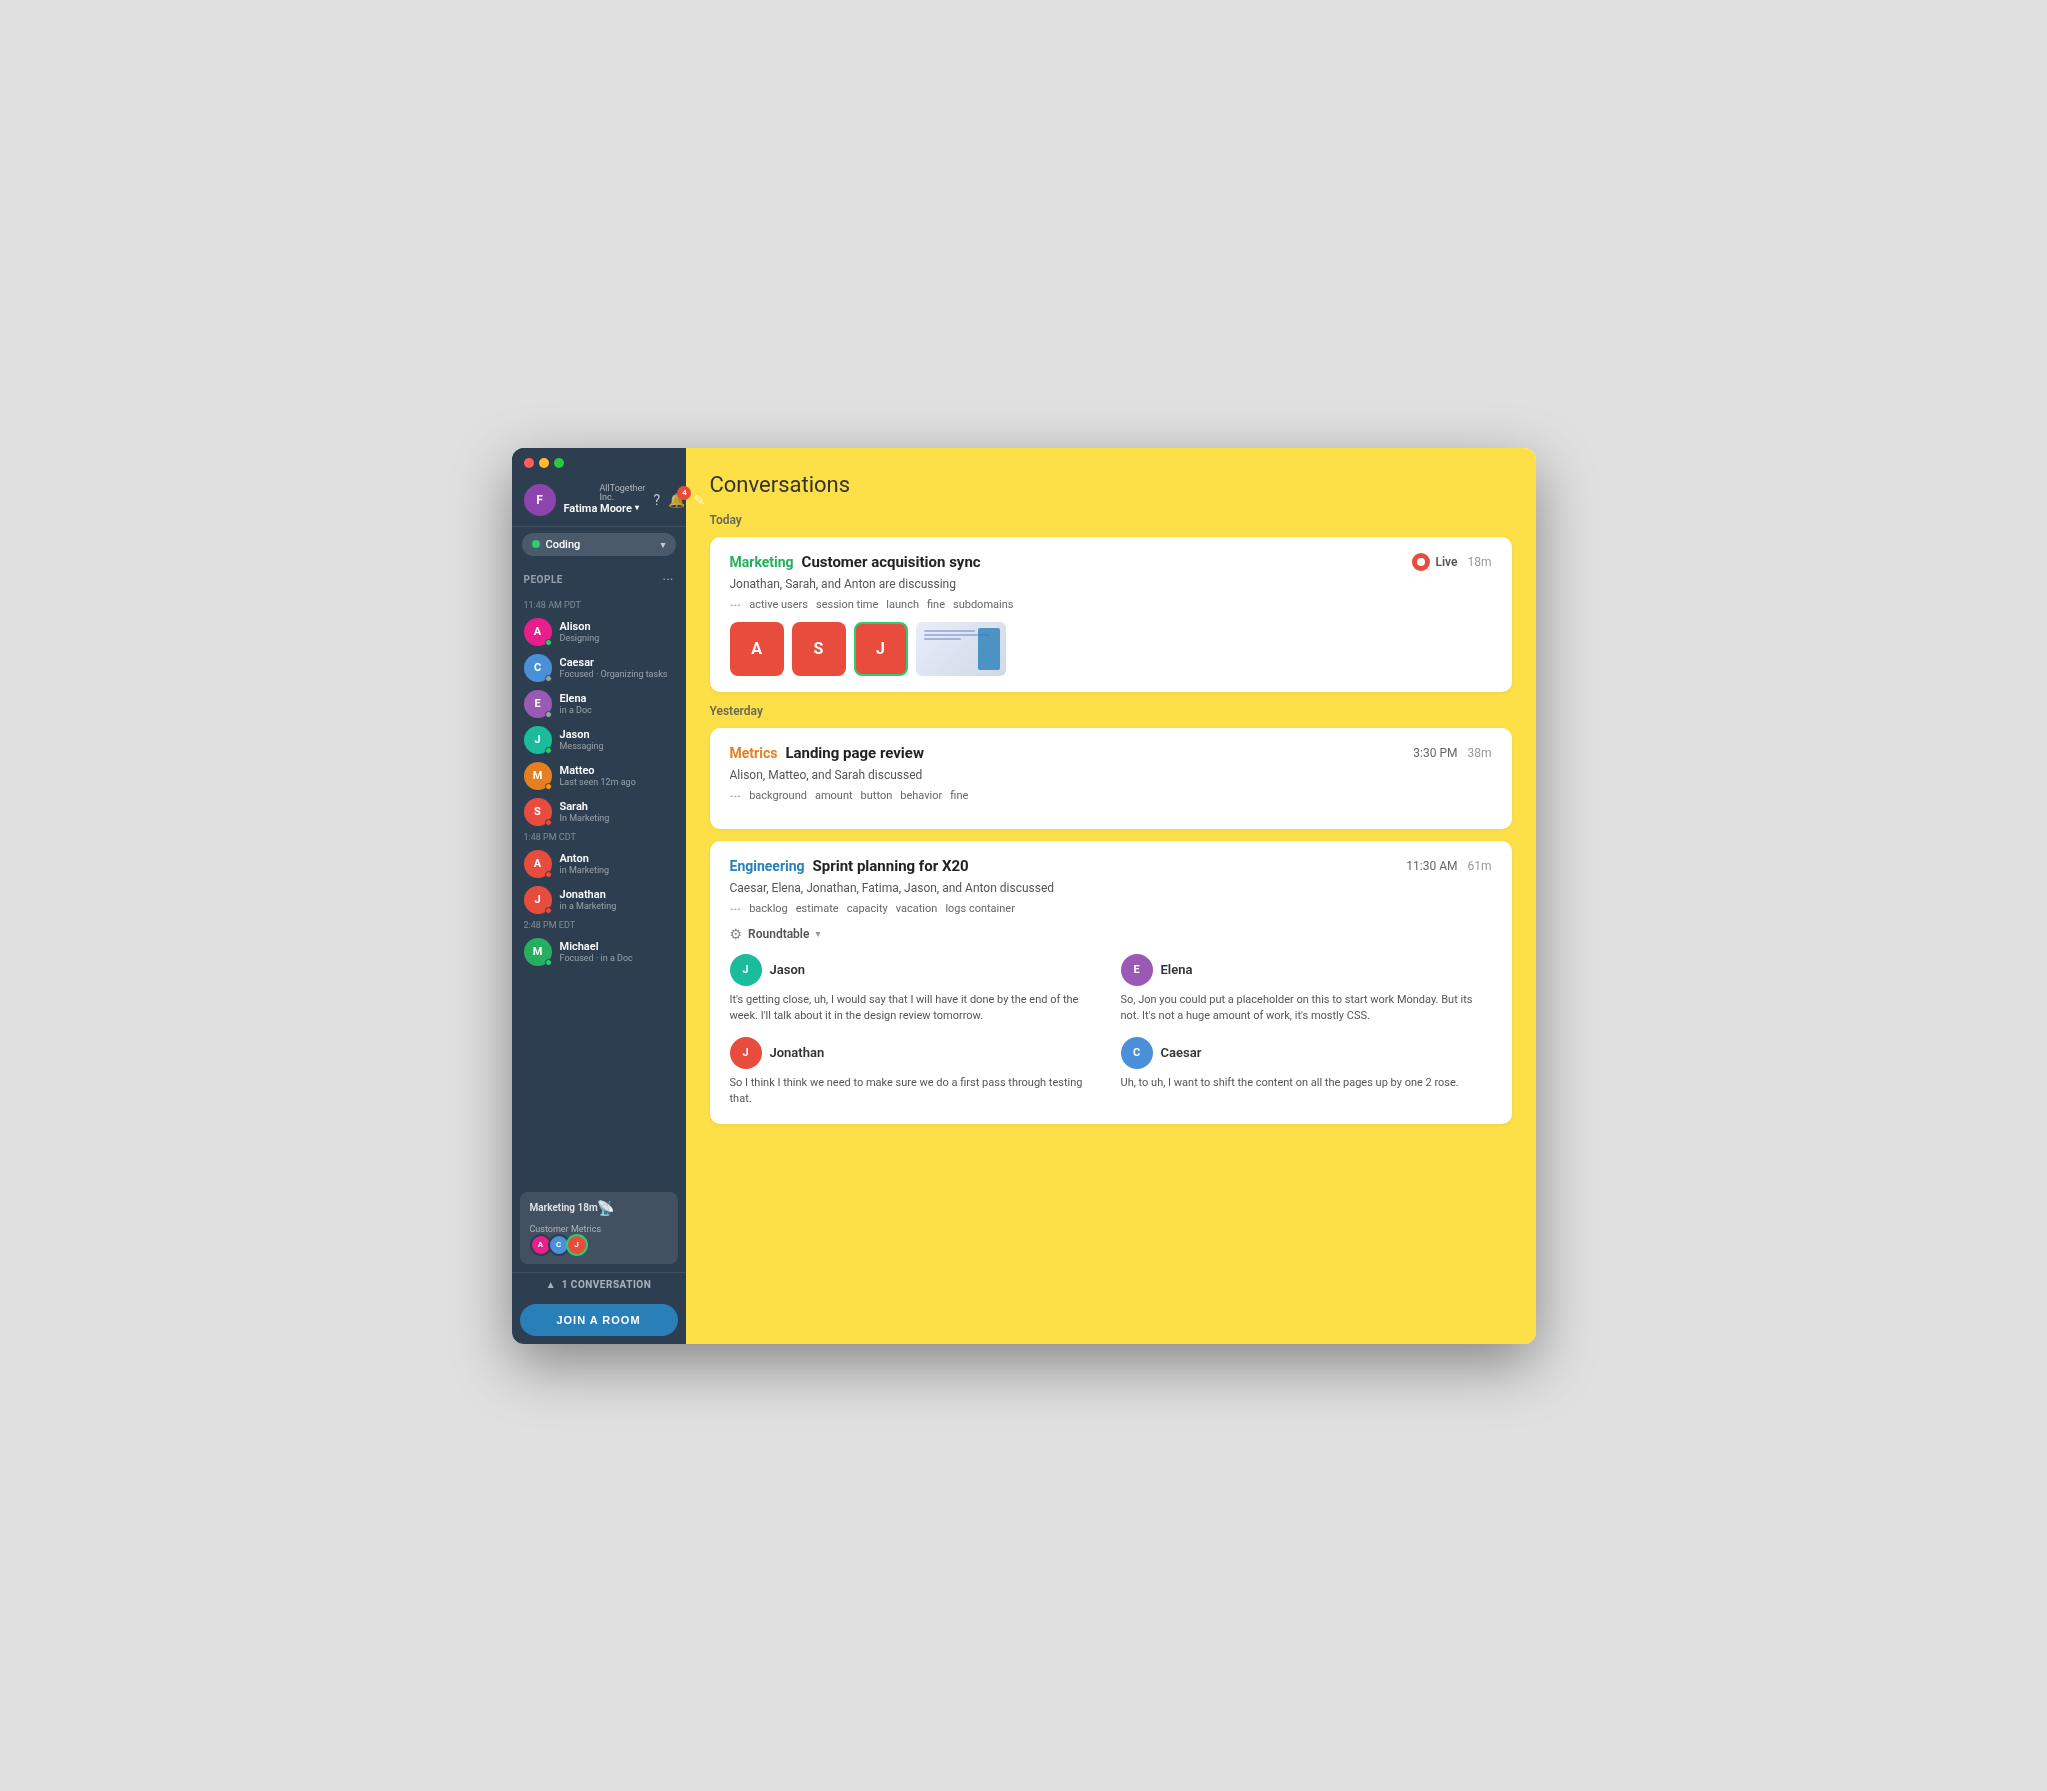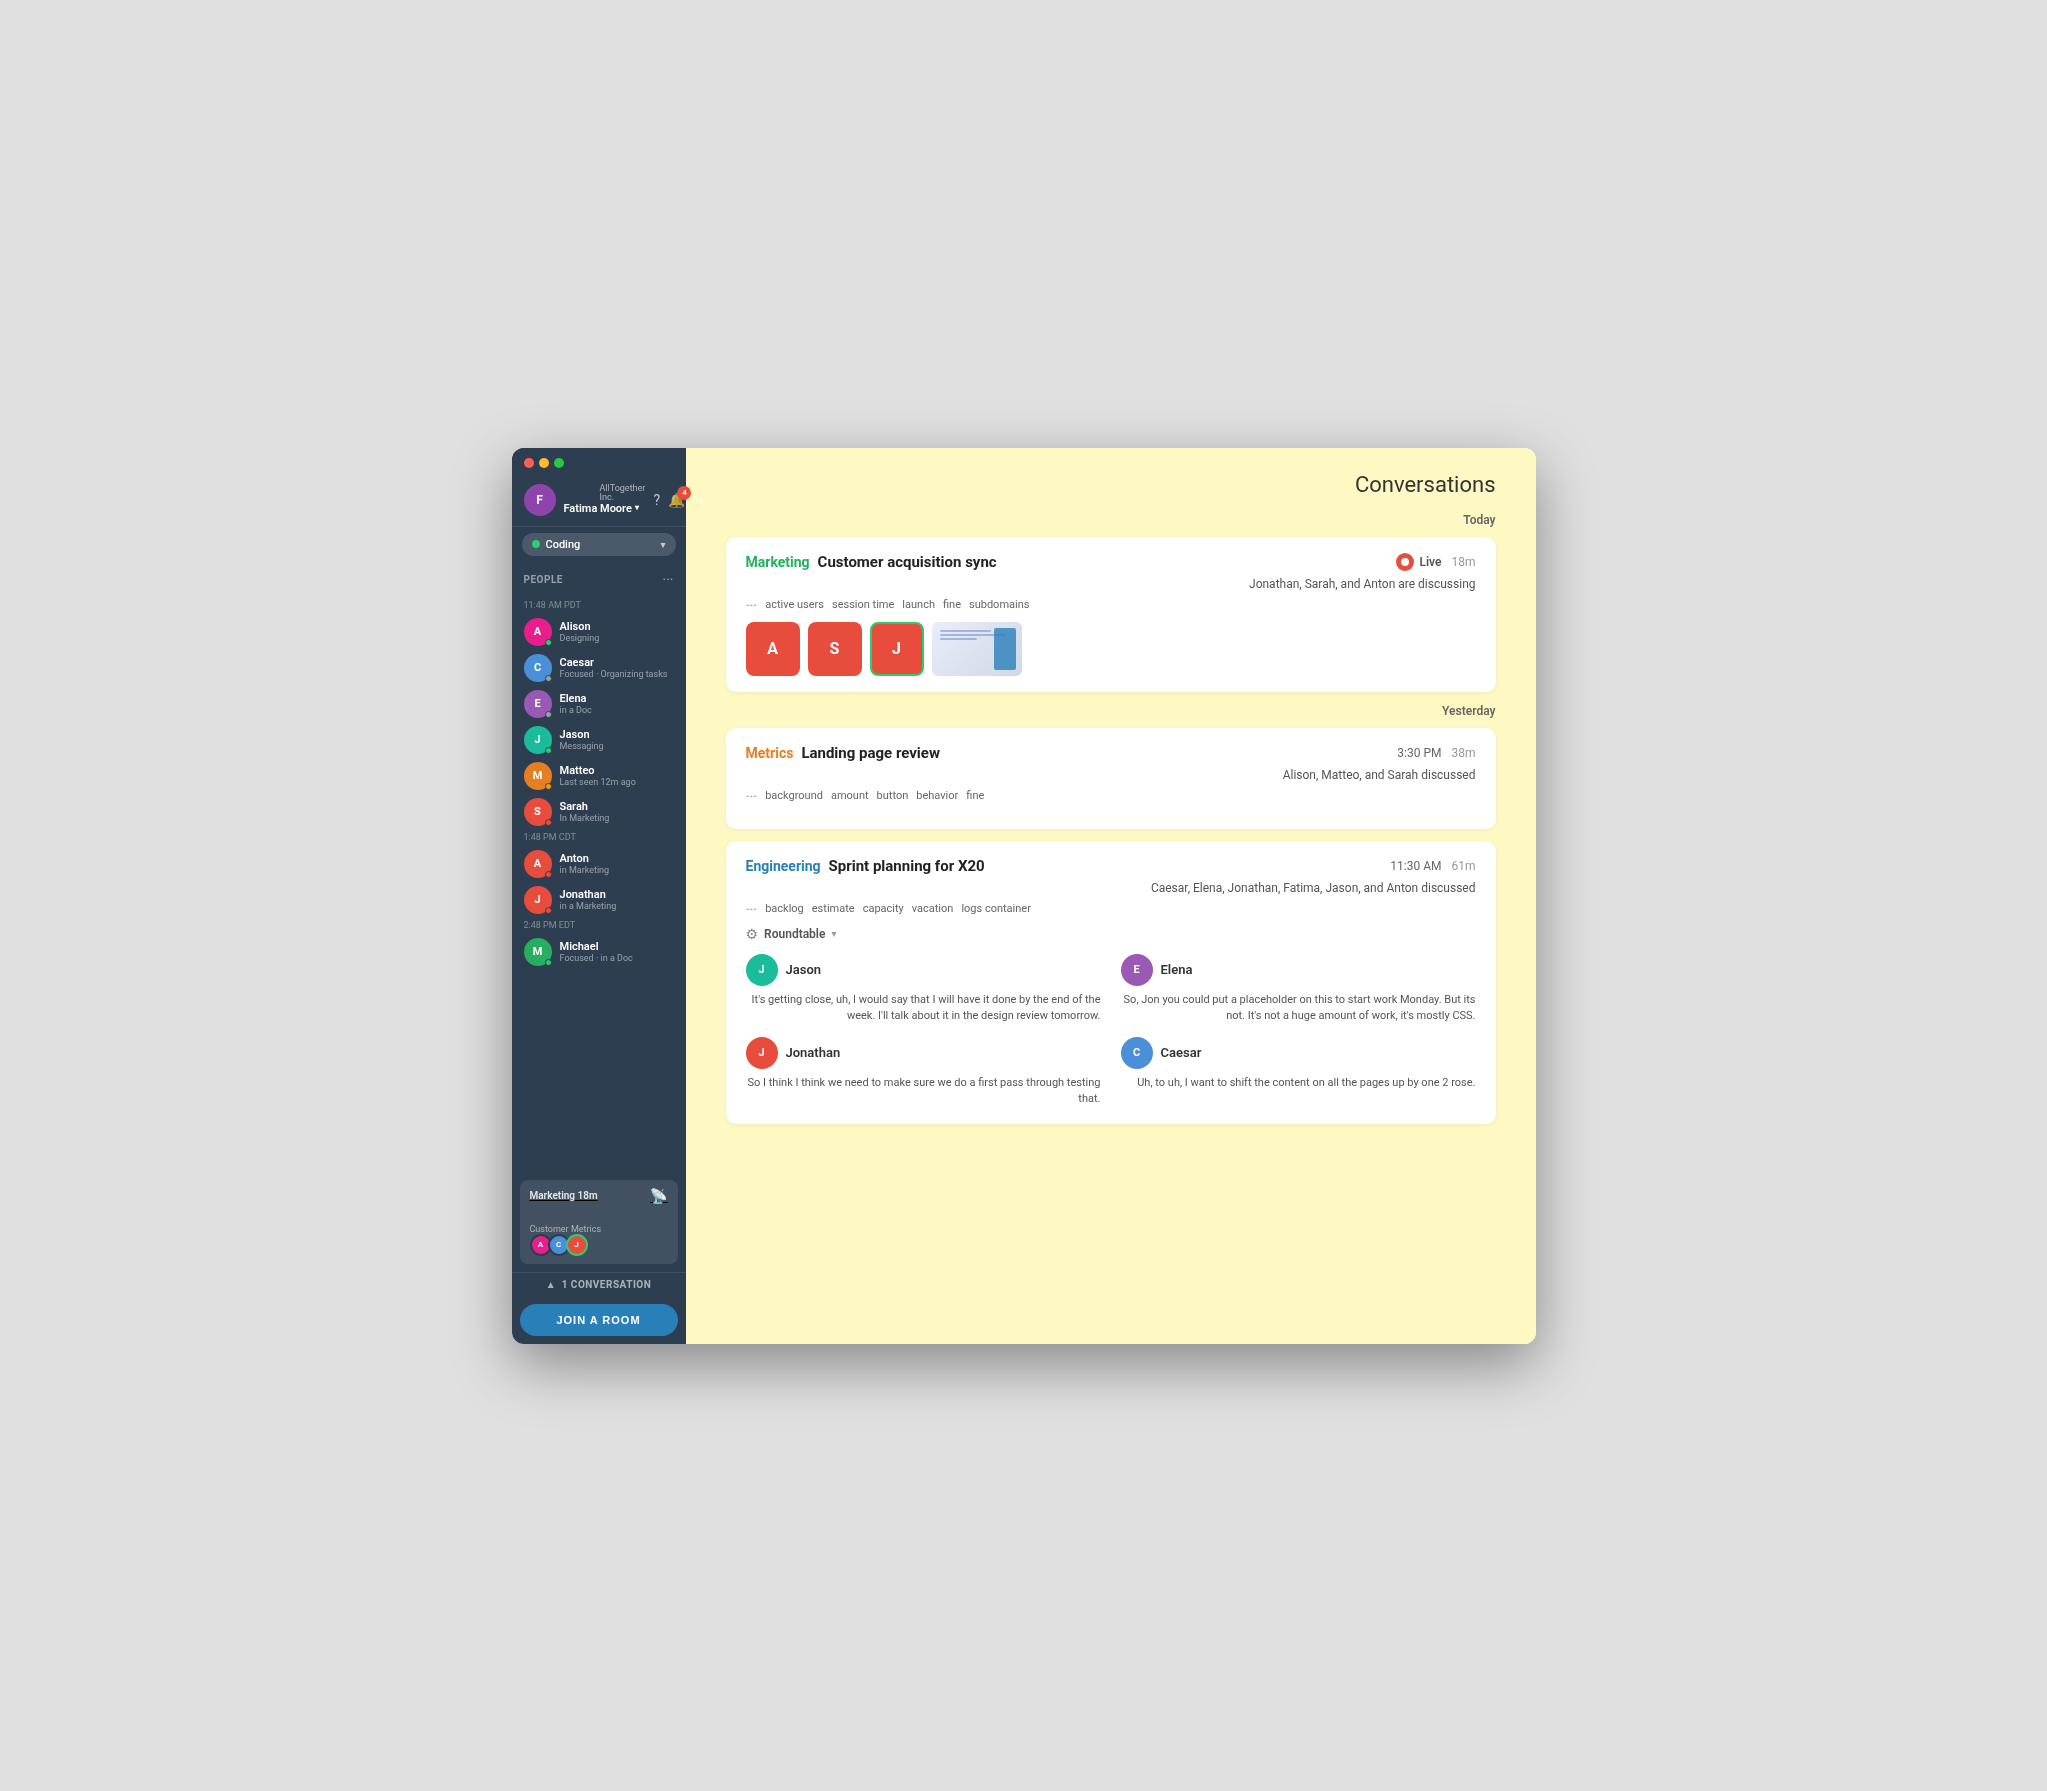--- a/index.html
+++ b/index.html
@@ -215,23 +215,22 @@
     .marketing-card {
       margin: 8px;
       background: rgba(255,255,255,0.1);
       border-radius: 8px;
       padding: 8px 10px;
       cursor: pointer;
     }
     .marketing-card-header {
       display: flex;
       align-items: center;
-      justify-content: space-between;
-      margin-bottom: 20px;
-      text-decoration: underline;
+      justify-content: flex-start;
+      margin-bottom: 8px;
     }
     .marketing-card-title {
       font-size: 10px;
       font-weight: 600;
       color: rgba(255,255,255,0.85);
     }
     .marketing-card-sub {
       font-size: 9px;
       color: rgba(255,255,255,0.55);
     }
@@ -280,24 +279,23 @@
       font-size: 11px;
       font-weight: 700;
       letter-spacing: 1px;
       cursor: pointer;
       width: calc(100% - 16px);
       text-align: center;
     }
     
     .main-content {
       flex: 1;
-      background: #fef9c3;
+      background: #fde047;
       overflow-y: auto;
-      padding: 24px 40px;
-      text-align: right;
+      padding: 24px 24px;
     }
     .main-title {
       font-size: 22px;
       font-weight: 400;
       color: #333;
       margin-bottom: 16px;
     }
     .section-date {
       font-size: 12px;
       font-weight: 600;

